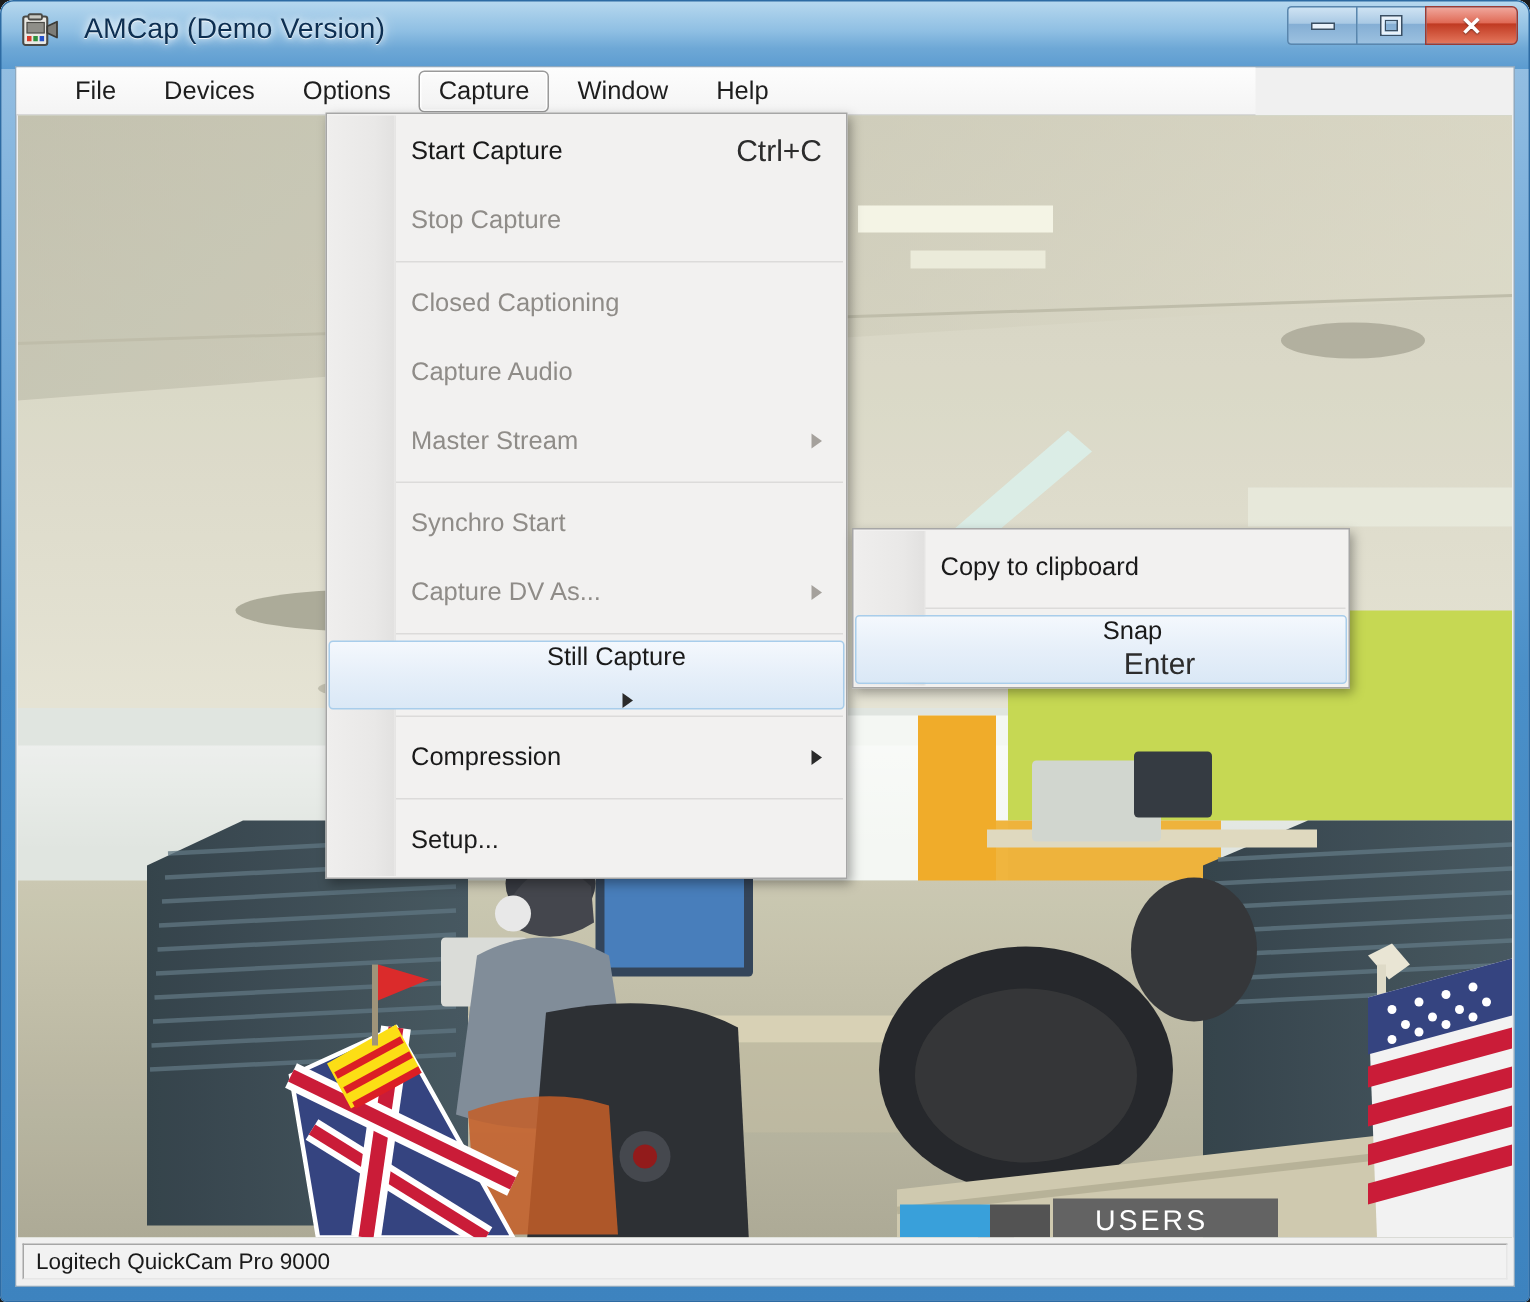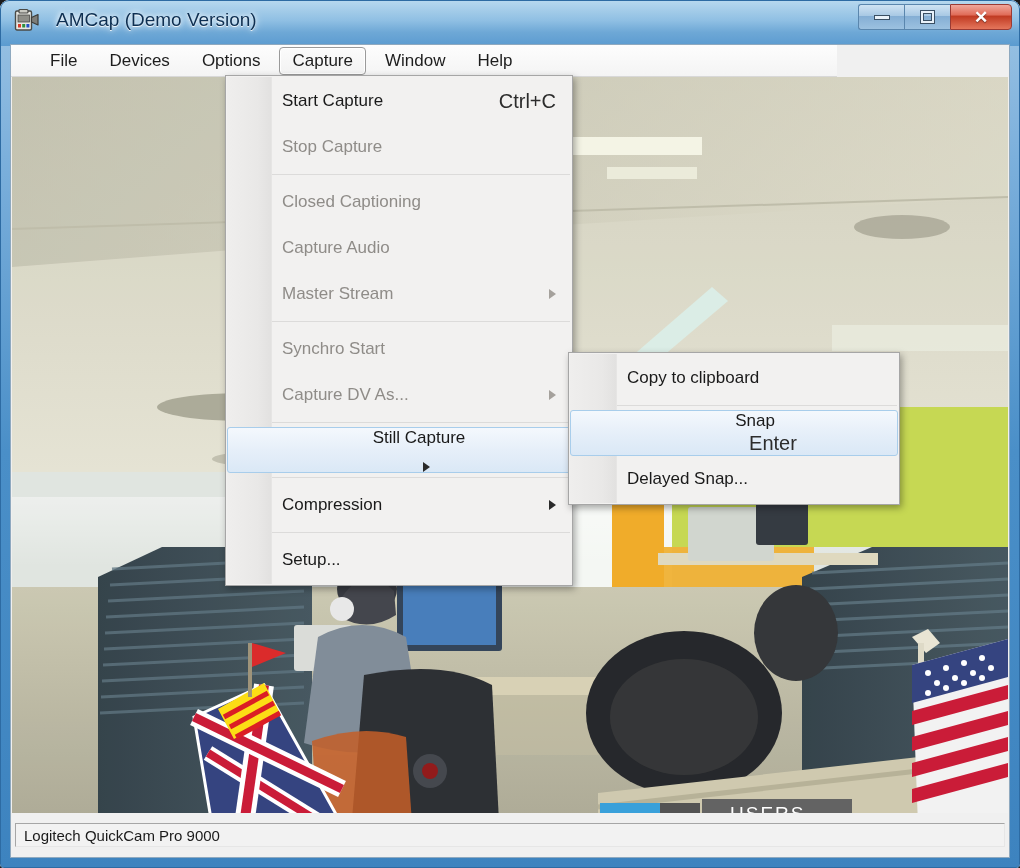--- a/index.html
+++ b/index.html
@@ -82,21 +82,21 @@
 
   
   .video{
     position:absolute;left:1px;top:32px;width:996px;height:748px;
     overflow:hidden;background:#b9c0a5;
   }
   .video svg{display:block;width:996px;height:748px;}
 
   
   .statusbar{
-    position:absolute;left:0;bottom:0;width:998px;height:44px;
+    position:absolute;left:0;bottom:0;width:998px;height:32px;
     background:#f0f0f0;display:flex;align-items:center;padding:0 4px;box-sizing:border-box;
   }
   .status-pane{
     flex:1;height:24px;box-sizing:border-box;
     border:1px solid #a6a6a6;border-right-color:#e6e6e6;border-bottom-color:#e6e6e6;
     background:#f2f2f2;display:flex;align-items:center;padding-left:8px;
     font-size:15px;color:#1a1a1a;
   }
 
   
@@ -125,21 +125,21 @@
   }
   .menu-item .label{flex:1;}
   .menu-item .accel{color:#2c2c2c;font-size:20px;padding-left:36px;}
   .menu-arrow{
     margin-left:14px;width:0;height:0;
     border-left:7px solid #2a2a2a;border-top:5px solid transparent;border-bottom:5px solid transparent;
   }
   .menu-item.disabled .menu-arrow{border-left-color:#a5a19c;}
   .menu-sep{height:1px;background:#dcdbda;margin:4px 2px 4px 46px;}
 
-  #capture-menu{left:225px;top:75px;width:348px;}
+  #capture-menu{left:217px;top:75px;width:348px;}
   #still-submenu{left:568px;top:352px;width:332px;}
   #still-submenu .menu-item{padding-left:56px;}
   #still-submenu .gutter{width:46px;}
 </style>
 </head>
 <body>
 
 <div class="window">
   <div class="frame-gloss"></div>
 
@@ -412,19 +412,16 @@
     <div class="menu-item">
       <span class="label">Copy to clipboard</span>
     </div>
 
     <div class="menu-sep"></div>
 
     <div class="menu-item selected">
       <span class="label">Snap</span>
       <span class="accel">Enter</span>
     </div>
-    <div class="menu-item">
-      <span class="label">Delayed Snap...</span>
-    </div>
   </div>
 
   <div class="frame-outline"></div>
 </div>
 
 </body></html>

